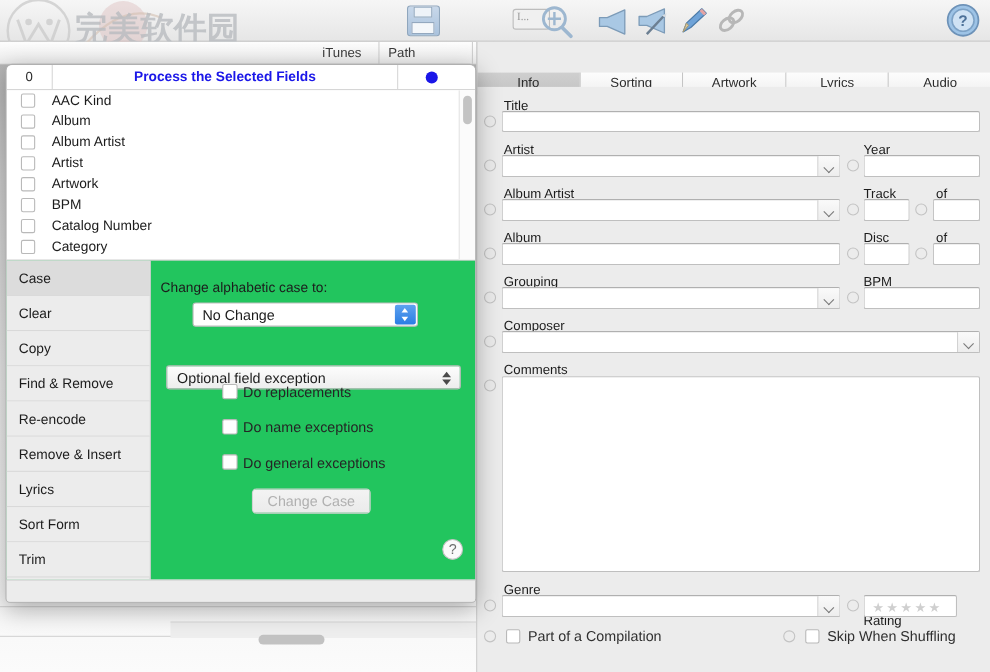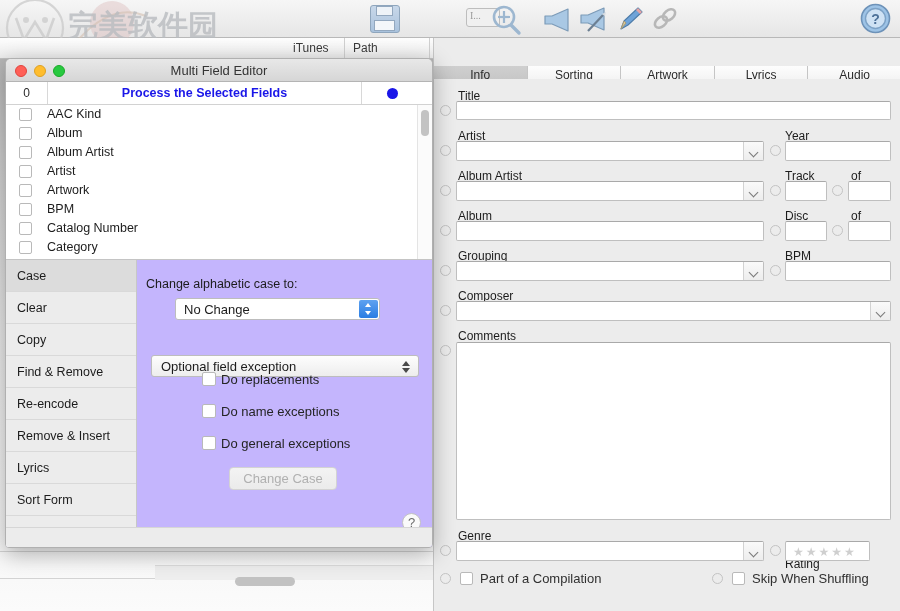--- a/index.html
+++ b/index.html
@@ -201,21 +201,21 @@
   }
   .fl-scrolltrack {
     position:absolute; right:0; top:0; width:15px; height:155px;
     background:#fbfbfb; border-left:1px solid #e4e4e4;
   }
   .fl-scrollthumb {
     position:absolute; right:3px; top:5px; width:8px; height:26px;
     background:#c3c3c3; border-radius:4px;
   }
 
-  .dlg-body { position:relative; height:290px; background:#c4b5fd; }
+  .dlg-body { position:relative; height:290px; background:#22c55e; }
   .side-list {
     position:absolute; left:0; top:0; width:131px; height:290px;
     background:#ececec; border-right:1px solid #c7c7c7;
   }
   .side-item {
     position:relative; height:32px; line-height:32px; padding-left:11px;
     font-size:12.5px; color:#1c1c1c; border-bottom:1px solid #d9d9d9;
     background:#ececec;
   }
   .side-item.sel { background:#dcdcdc; }
@@ -458,26 +458,20 @@
       <div class="chk-sq" style="left:26px; top:493px;"></div>
       <div class="chk-label" style="left:46px; top:492px;">Part of a Compilation</div>
       <div class="radio-dot" style="left:278px; top:494px;"></div>
       <div class="chk-sq" style="left:298px; top:493px;"></div>
       <div class="chk-label" style="left:318px; top:492px;">Skip When Shuffling</div>
     </div>
   </div>
 
   <div class="dialog">
 
-    <div class="titlebar">
-      <div class="tl-btn tl-close"></div>
-      <div class="tl-btn tl-min"></div>
-      <div class="tl-btn tl-max"></div>
-      <div class="title-text">Multi Field Editor</div>
-    </div>
 
     <div class="proc-header">
       <div class="proc-count">0</div>
       <div class="proc-title">Process the Selected Fields</div>
       <div class="proc-dot"></div>
     </div>
 
     <div class="fieldlist">
       <div class="fl-item">
         <div class="fl-chk"></div>

